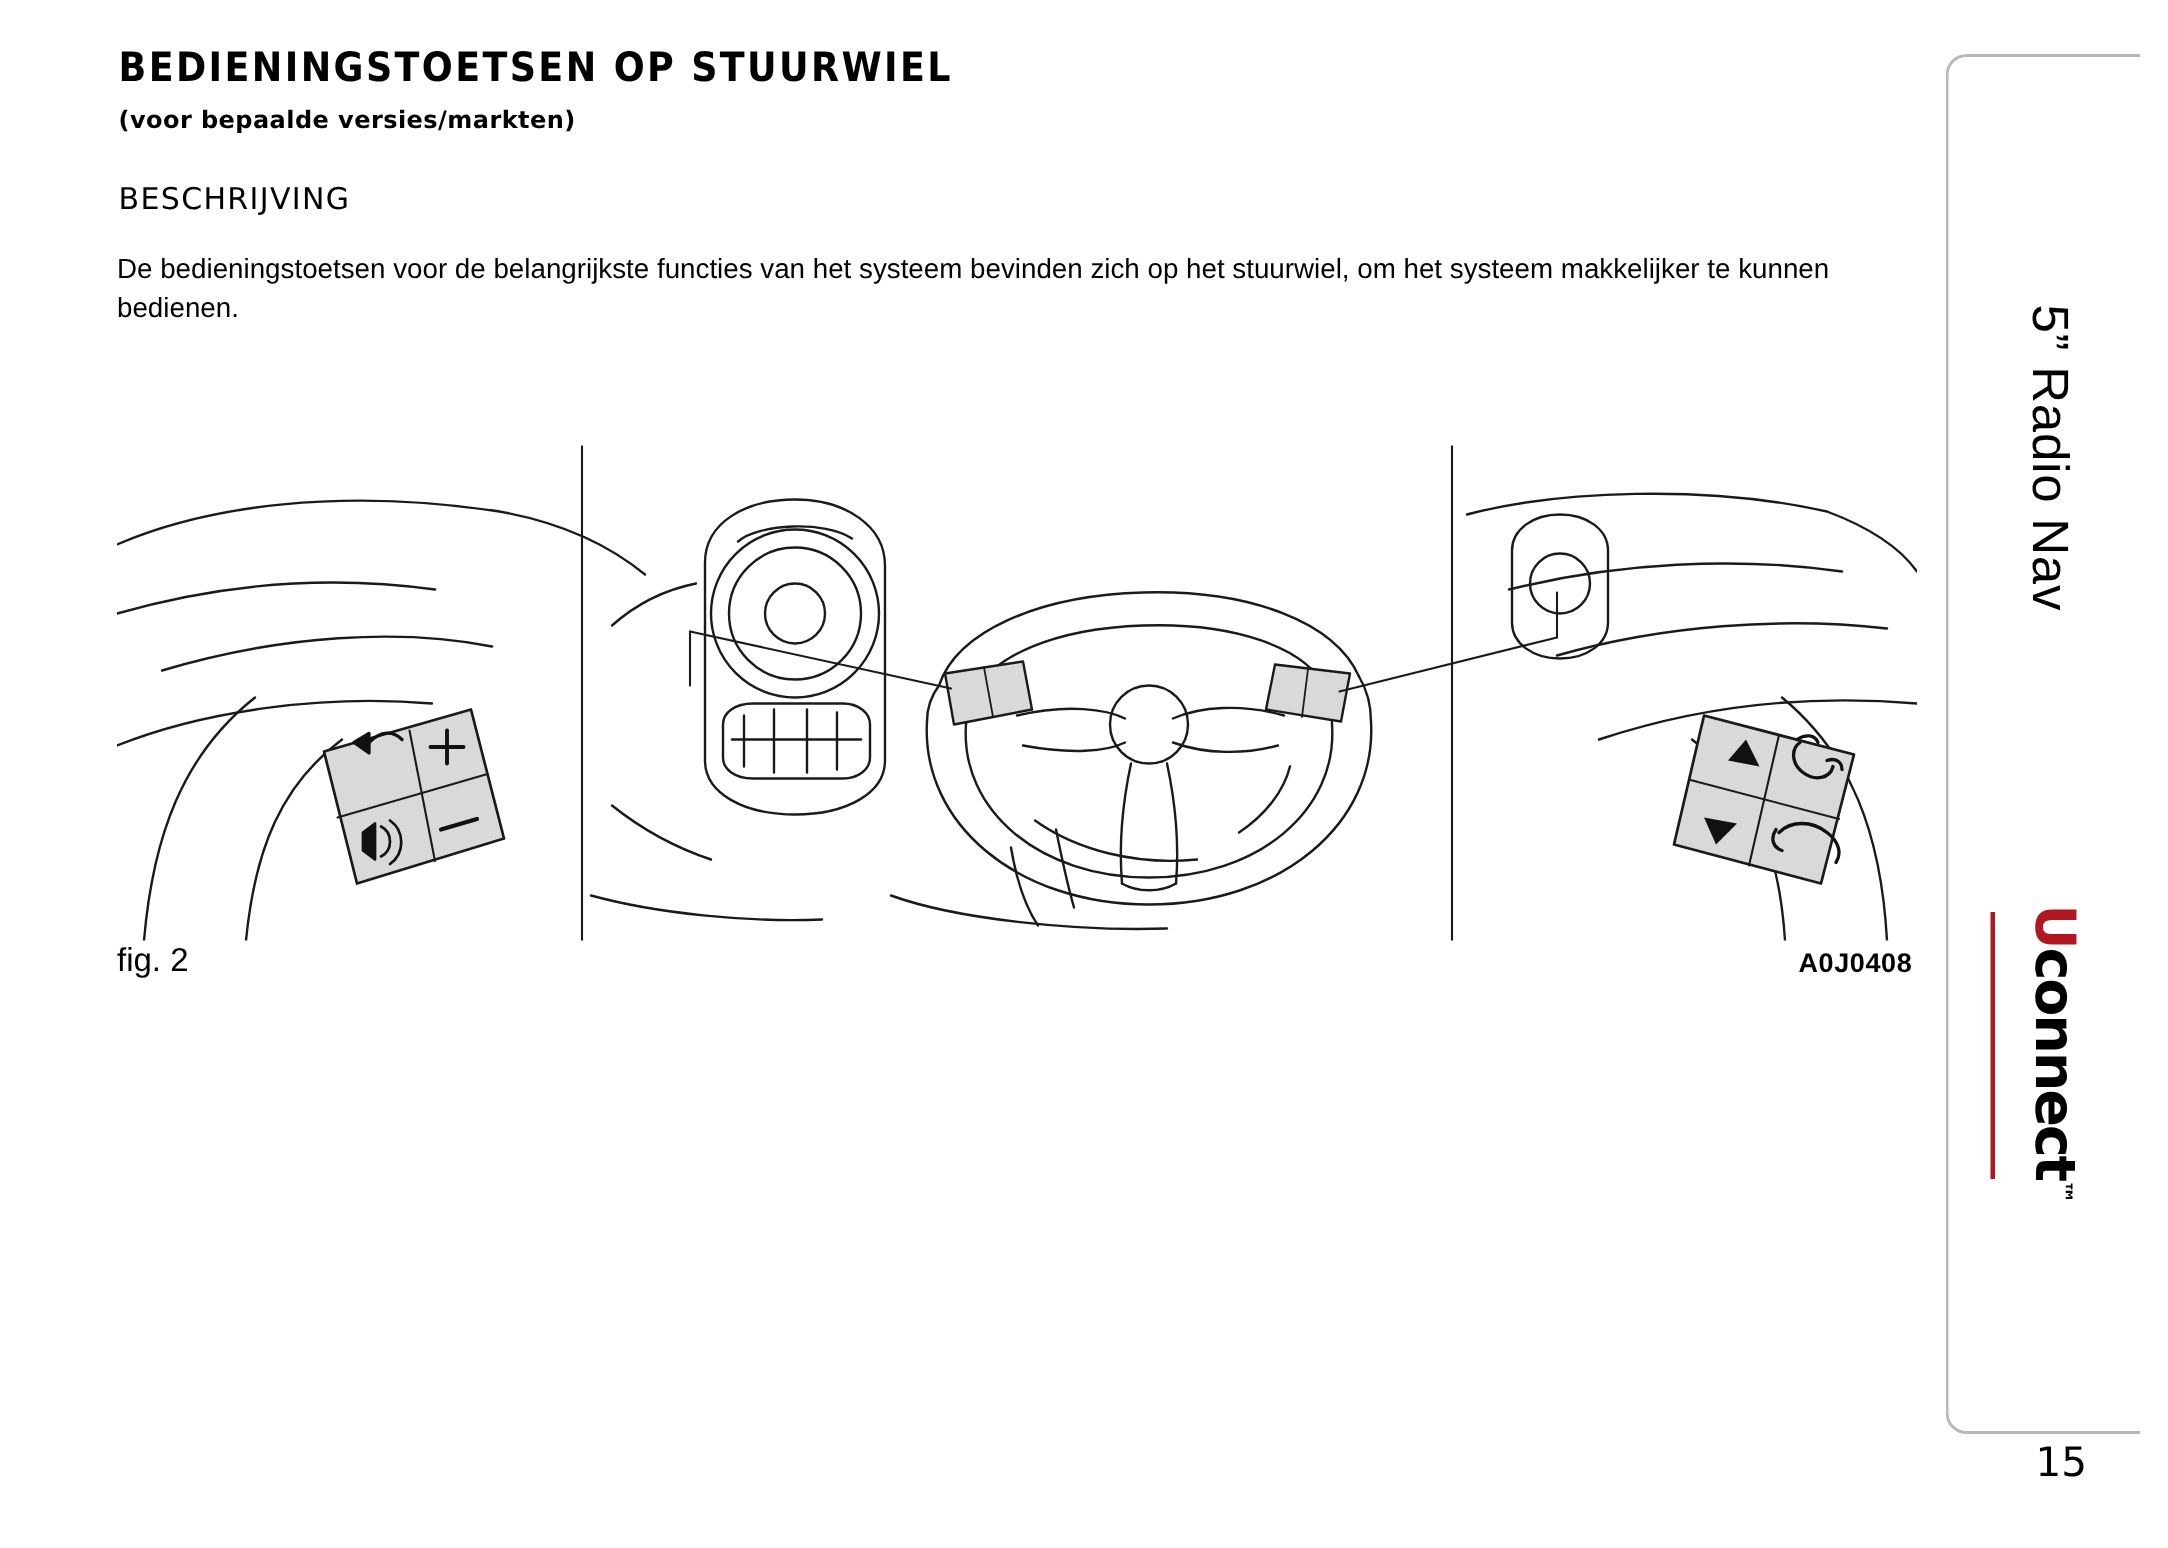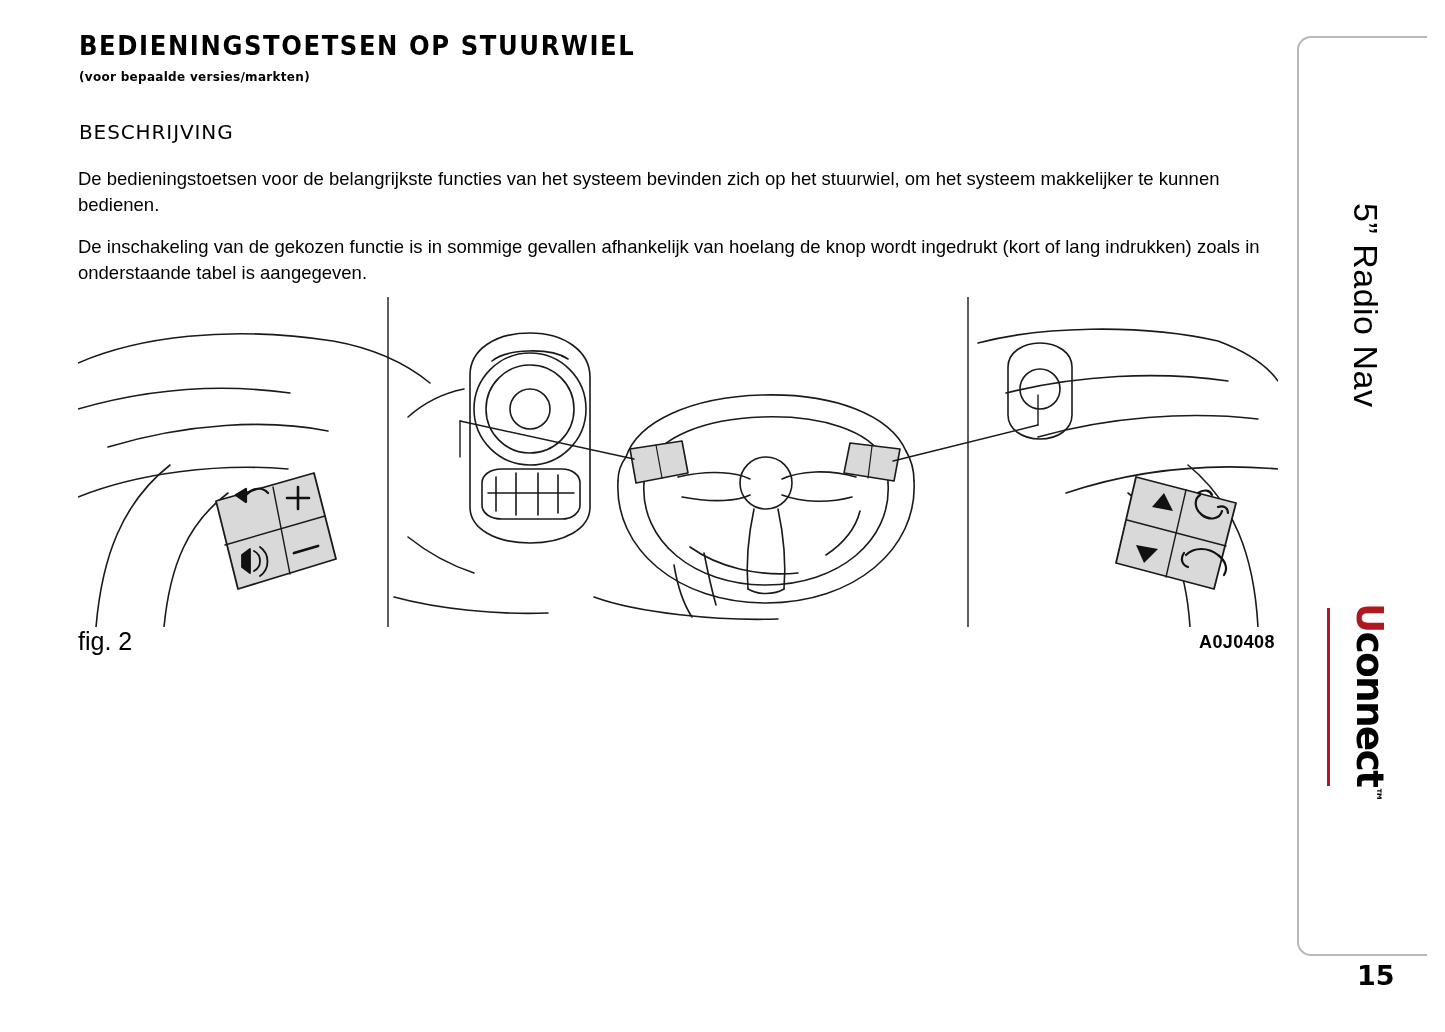--- a/index.html
+++ b/index.html
@@ -33,21 +33,21 @@
     letter-spacing: 1.6px;
     font-family: "DejaVu Sans", sans-serif;
     font-stretch: condensed;
     transform: scaleX(1.0);
     transform-origin: left top;
   }
   .h1-sub {
     position: absolute;
     left: 79px;
     top: 70px;
-    font-size: 12px;
+    font-size: 16px;
     font-weight: bold;
     font-family: "DejaVu Sans", sans-serif;
     letter-spacing: 0.3px;
   }
   .h2 {
     position: absolute;
     left: 79px;
     top: 120px;
     font-size: 20px;
     font-weight: normal;
@@ -72,21 +72,21 @@
     top: 297px;
     width: 1200px;
     height: 330px;
   }
   .figure svg { display: block; }
 
   .fig-caption {
     position: absolute;
     left: 78px;
     top: 627px;
-    font-size: 25px;
+    font-size: 22px;
     font-family: "Liberation Sans", sans-serif;
   }
   .fig-code {
     position: absolute;
     left: 1199px;
     top: 632px;
     font-size: 18px;
     font-weight: bold;
     font-family: "Liberation Sans", sans-serif;
     letter-spacing: 0.4px;
@@ -143,35 +143,34 @@
     top: 570px;
     width: 3px;
     height: 178px;
     background: #b0171f;
   }
   .page-num {
     position: absolute;
     left: 1357px;
     top: 960px;
     font-size: 27px;
-    font-weight: bold;
+    font-weight: normal;
     font-family: "DejaVu Sans", sans-serif;
   }
 </style>
 </head>
 <body>
 
 <div class="page">
 
   <div class="h1">BEDIENINGSTOETSEN OP STUURWIEL</div>
   <div class="h1-sub">(voor bepaalde versies/markten)</div>
   <div class="h2">BESCHRIJVING</div>
 
   <div class="para p1">De bedieningstoetsen voor de belangrijkste functies van het systeem bevinden zich op het stuurwiel, om het systeem makkelijker te kunnen bedienen.</div>
-  <div class="para p2">De inschakeling van de gekozen functie is in sommige gevallen afhankelijk van hoelang de knop wordt ingedrukt (kort of lang indrukken) zoals in onderstaande tabel is aangegeven.</div>
 
   <div class="figure">
     <svg width="1200" height="330" viewBox="0 0 1200 330" xmlns="http://www.w3.org/2000/svg">
       <g fill="none" stroke="#1a1a1a" stroke-width="1.6" stroke-linejoin="round" stroke-linecap="round">
 
         <line x1="310" y1="0" x2="310" y2="330" stroke-width="1.4"></line>
         <line x1="890" y1="0" x2="890" y2="330" stroke-width="1.4"></line>
 
         <path d="M0 66 C 60 40 150 28 255 44 C 300 52 330 68 352 86"></path>
         <path d="M0 112 C 70 92 140 86 212 96"></path>

